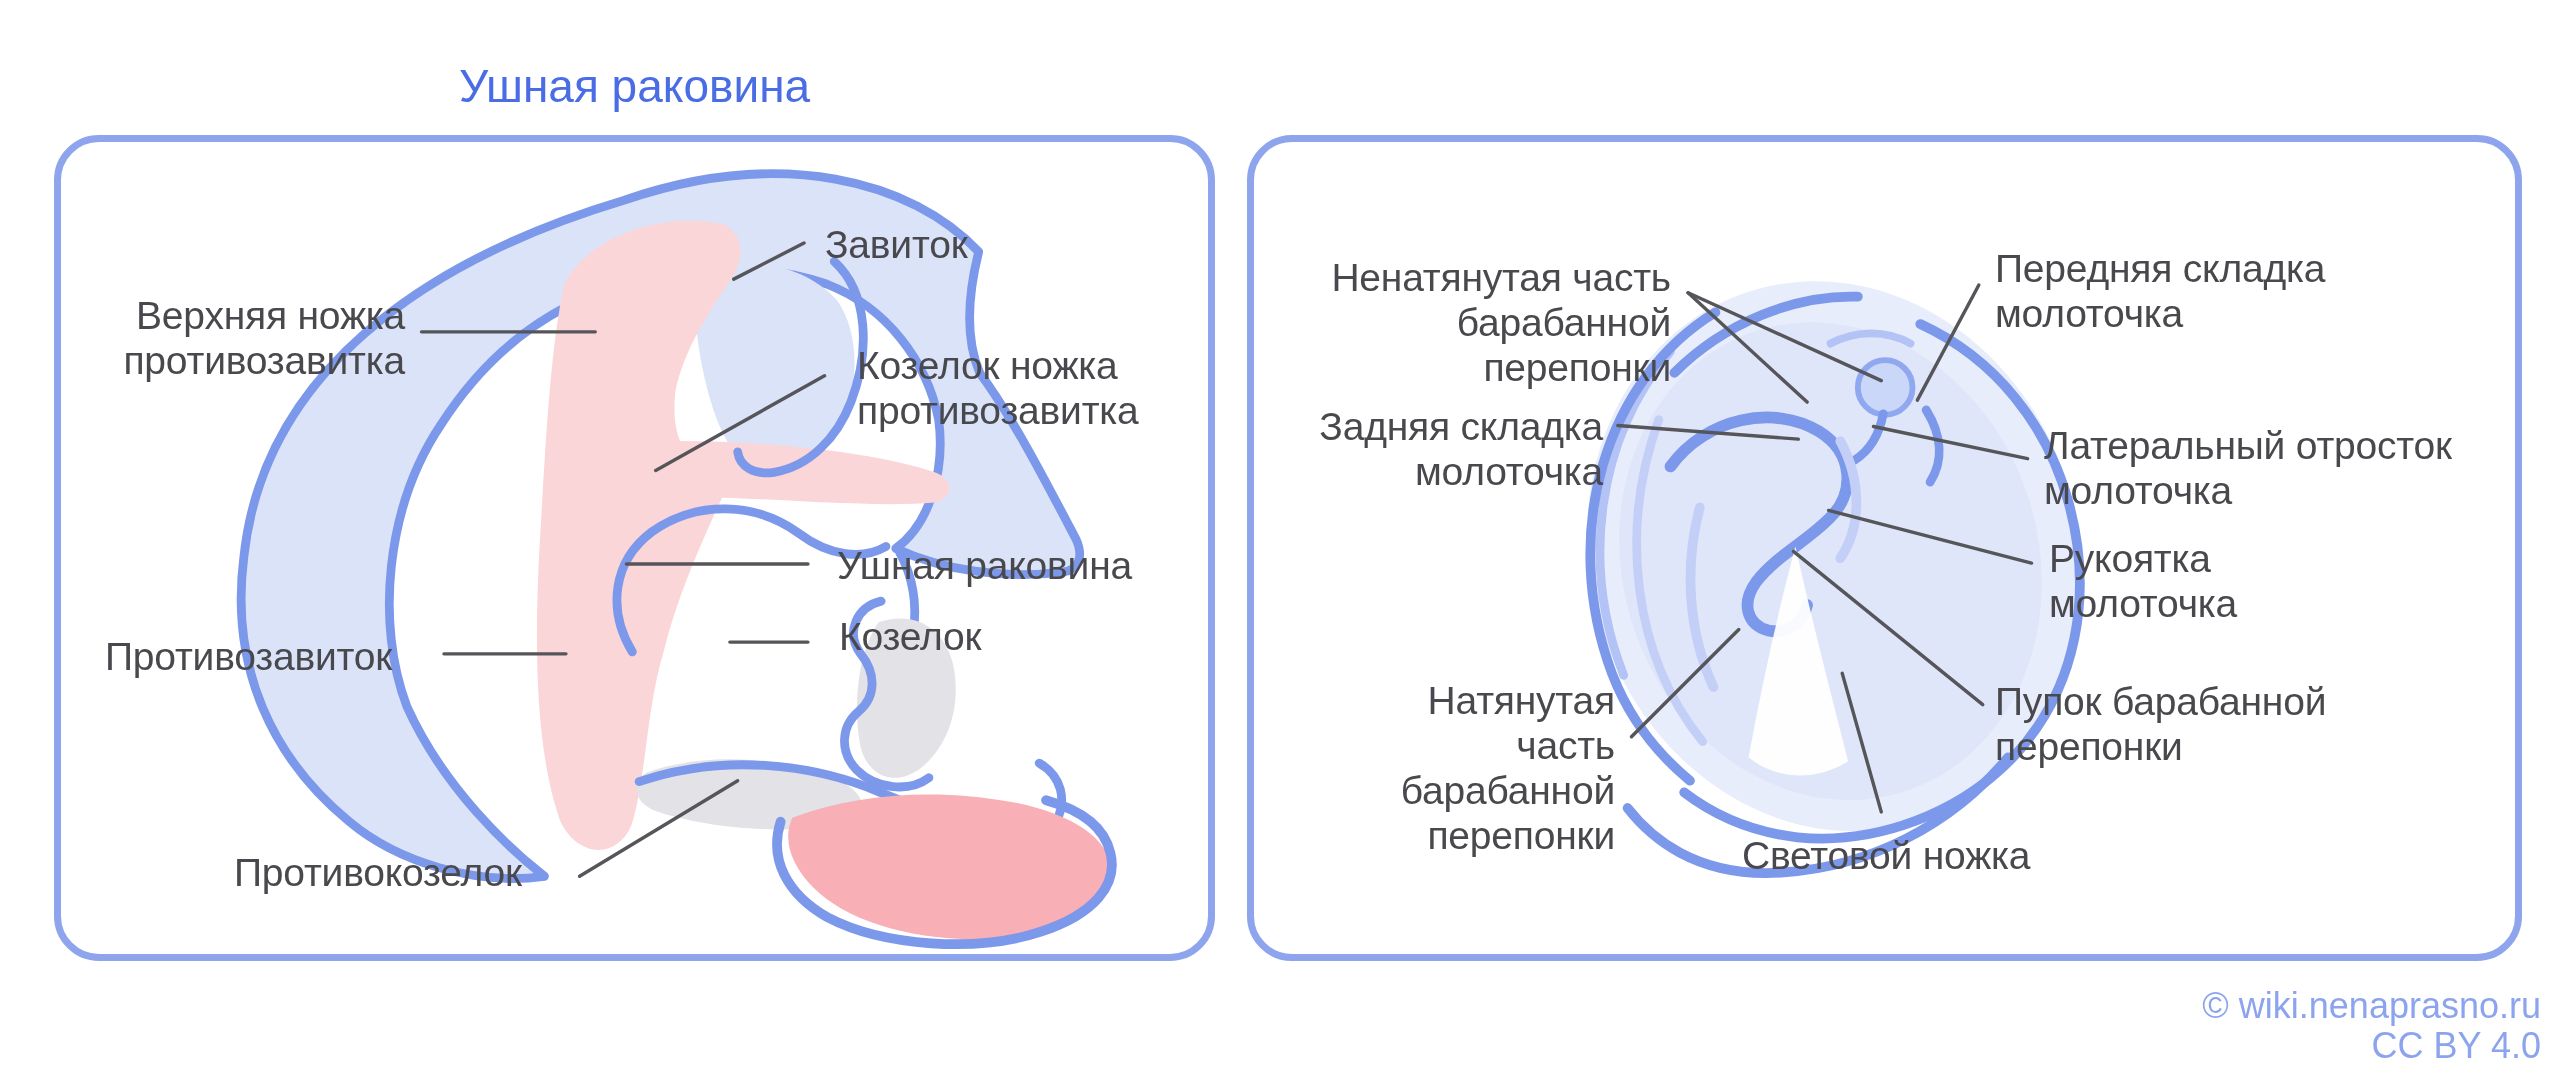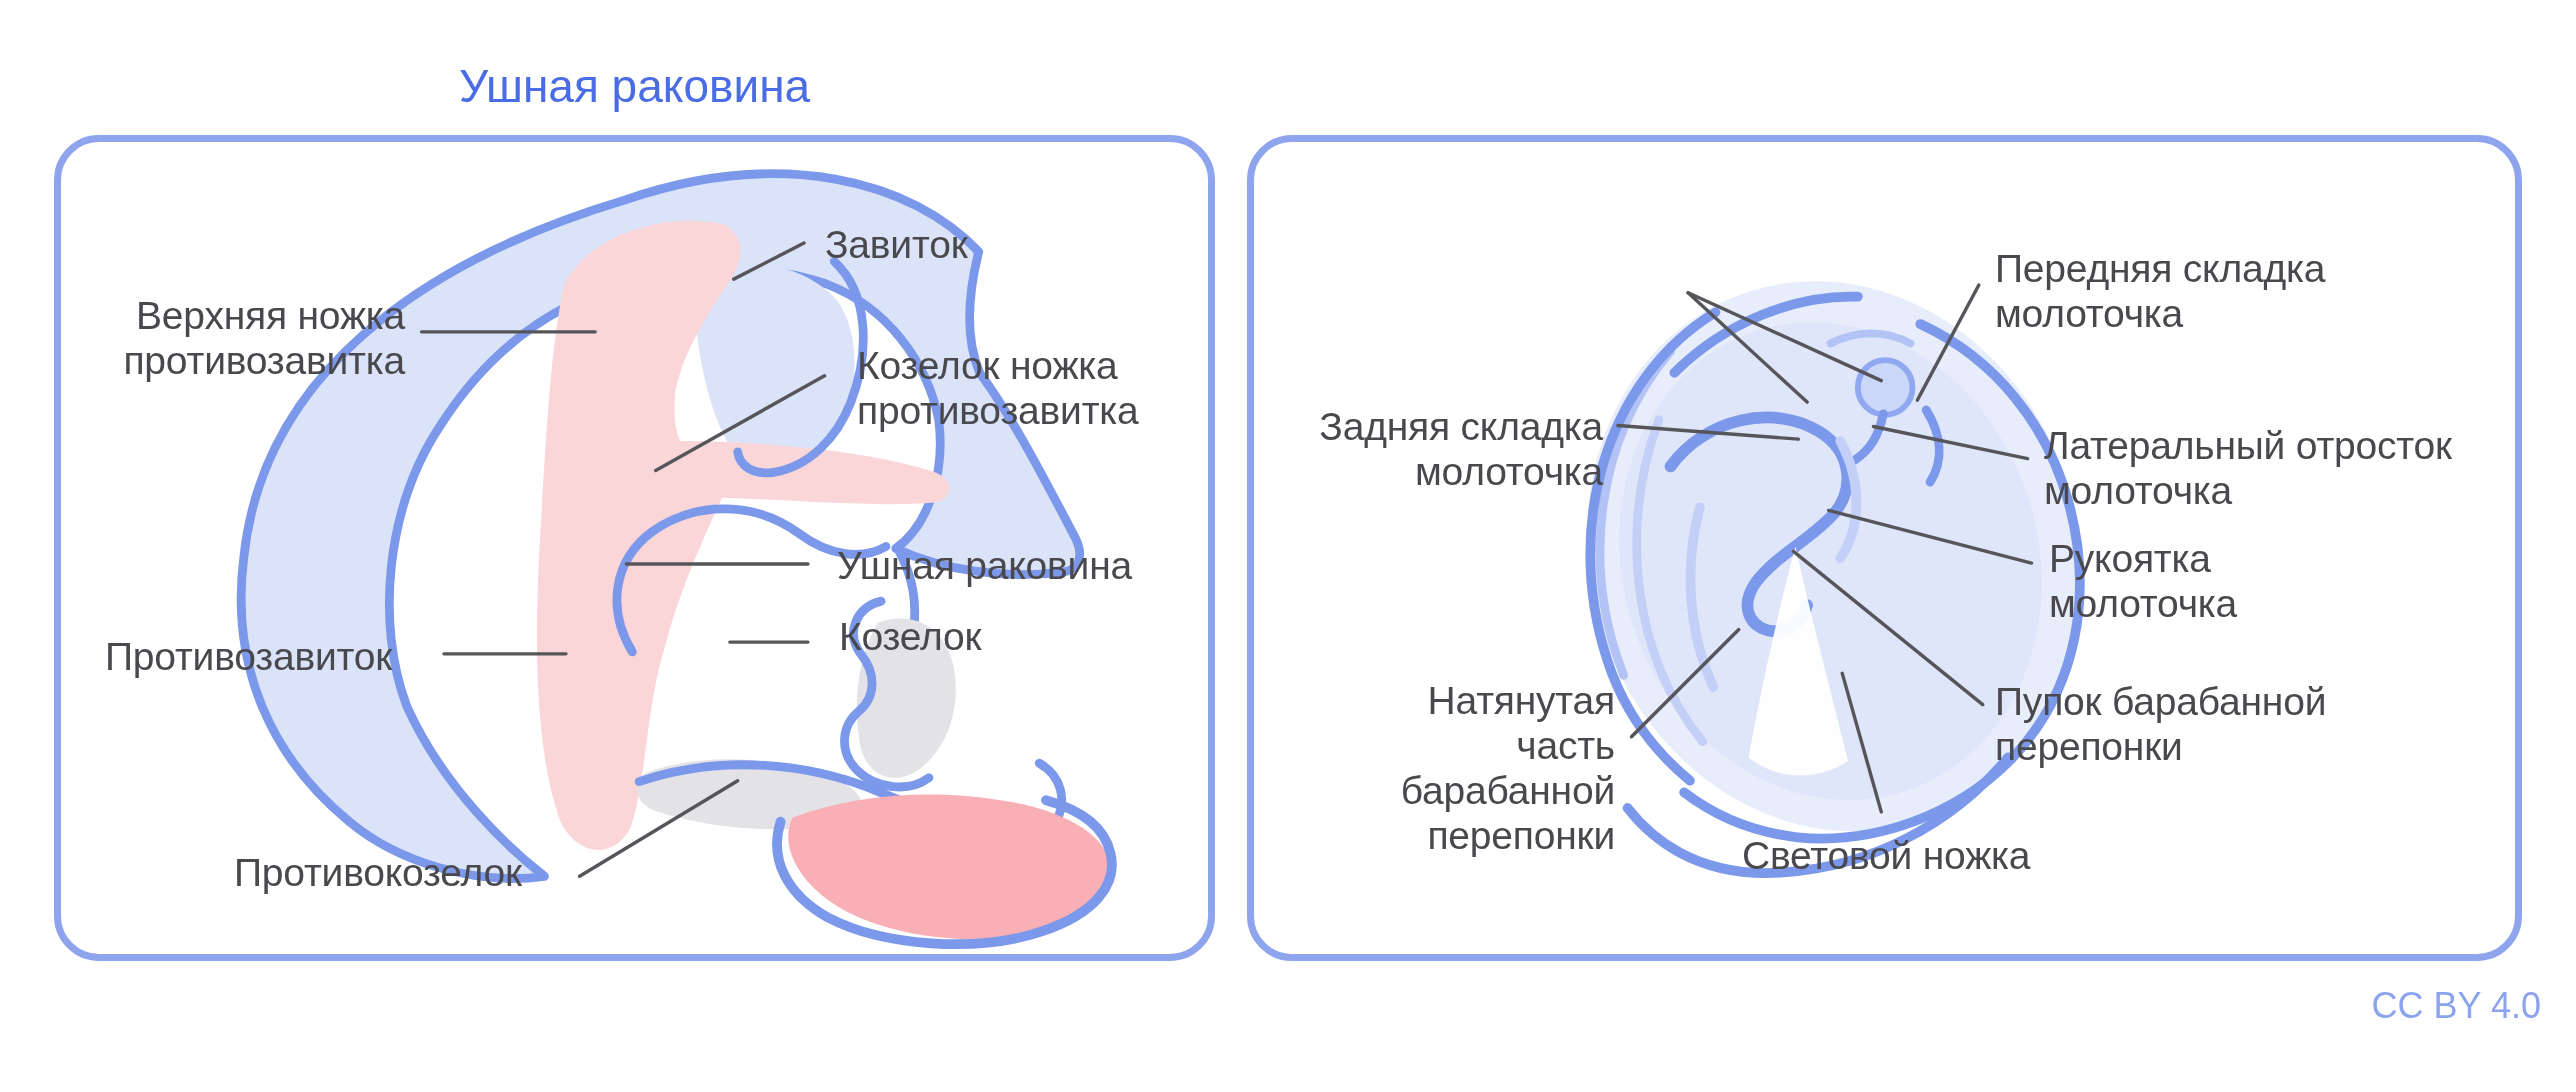--- a/index.html
+++ b/index.html
@@ -165,33 +165,36 @@
   <div class="lbl" style="left:825px;top:222px;">Завиток</div>
   <div class="lbl r" style="left:59px;top:293px;width:346px;">Верхняя ножка
 противозавитка</div>
   <div class="lbl" style="left:857px;top:343px;">Козелок ножка
 противозавитка</div>
   <div class="lbl" style="left:837px;top:543px;">Ушная раковина</div>
   <div class="lbl" style="left:839px;top:614px;">Козелок</div>
   <div class="lbl" style="left:234px;top:850px;">Противокозелок</div>
   <div class="lbl" style="left:105px;top:634px;">Противозавиток</div>
 
+  <div class="lbl r" style="left:1261px;top:255px;width:410px;">Ненатянутая часть
+барабанной перепонки</div>
   <div class="lbl r" style="left:1261px;top:404px;width:342px;">Задняя складка
 молоточка</div>
   <div class="lbl r" style="left:1322px;top:678px;width:293px;">Натянутая часть
 барабанной
 перепонки</div>
   <div class="lbl" style="left:1742px;top:833px;">Световой ножка</div>
   <div class="lbl" style="left:1995px;top:246px;">Передняя складка
 молоточка</div>
   <div class="lbl" style="left:2044px;top:423px;">Латеральный отросток
 молоточка</div>
   <div class="lbl" style="left:2049px;top:536px;">Рукоятка
 молоточка</div>
   <div class="lbl" style="left:1995px;top:679px;">Пупок барабанной
 перепонки</div>
 
   <div class="footer">
+    <div>© wiki.nenaprasno.ru</div>
     <div>CC BY 4.0</div>
   </div>
 
 </div>
 
 
 </body></html>

